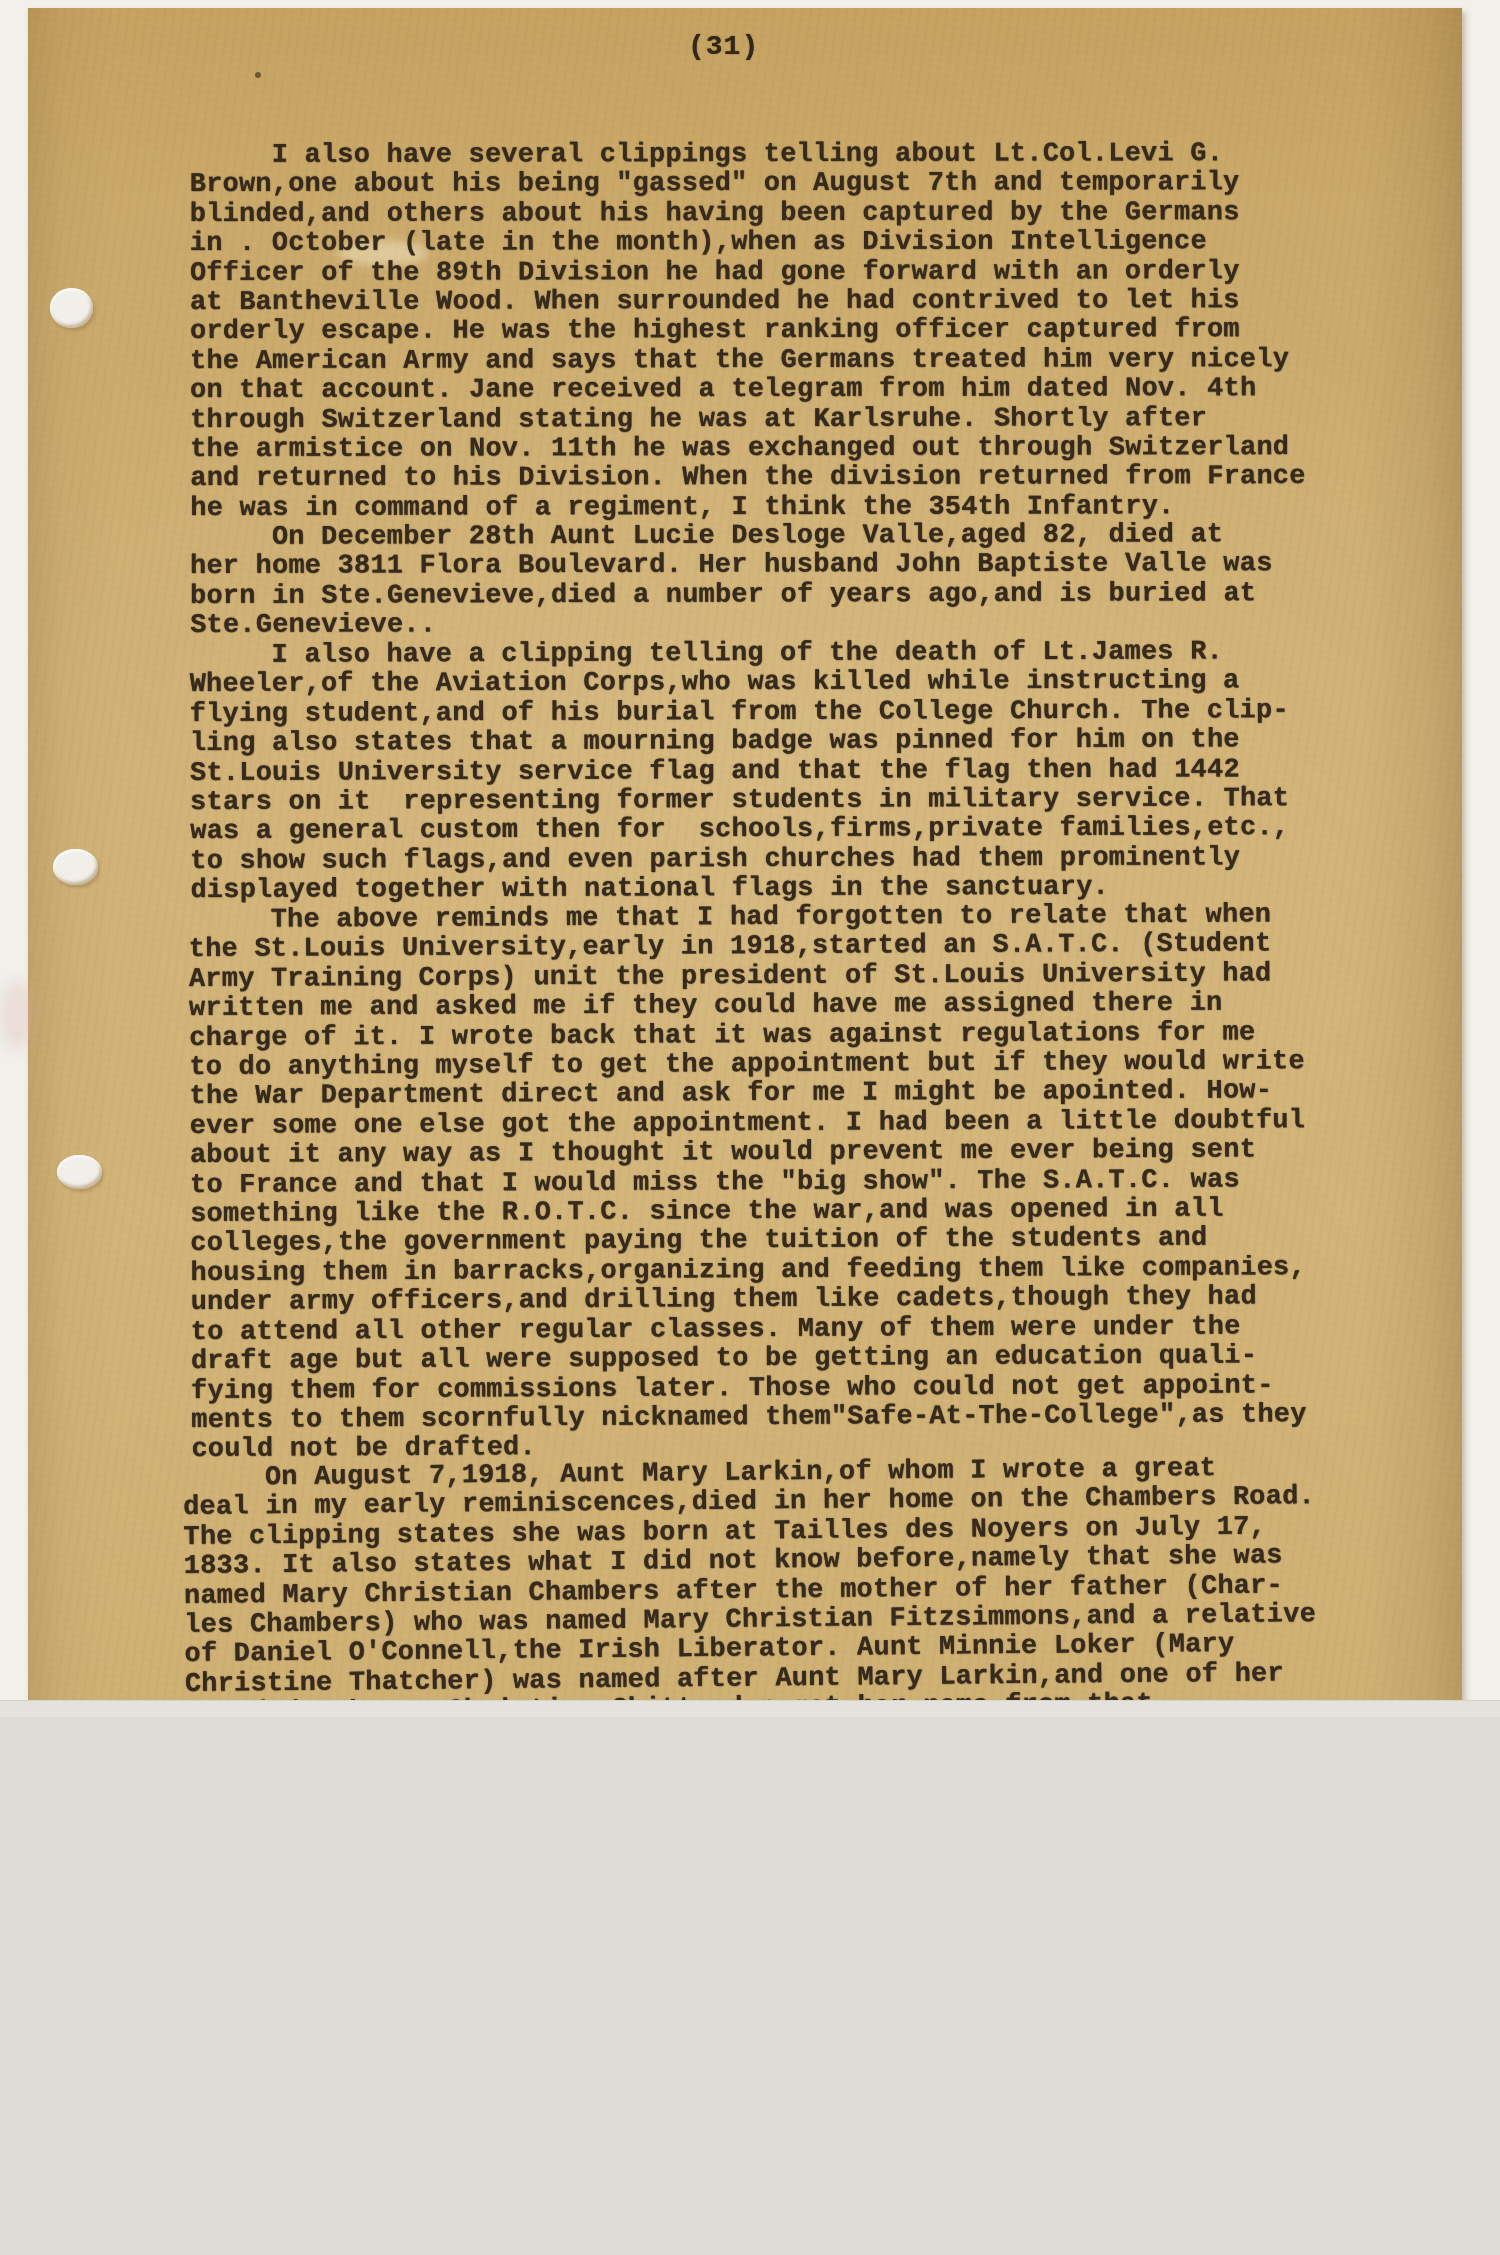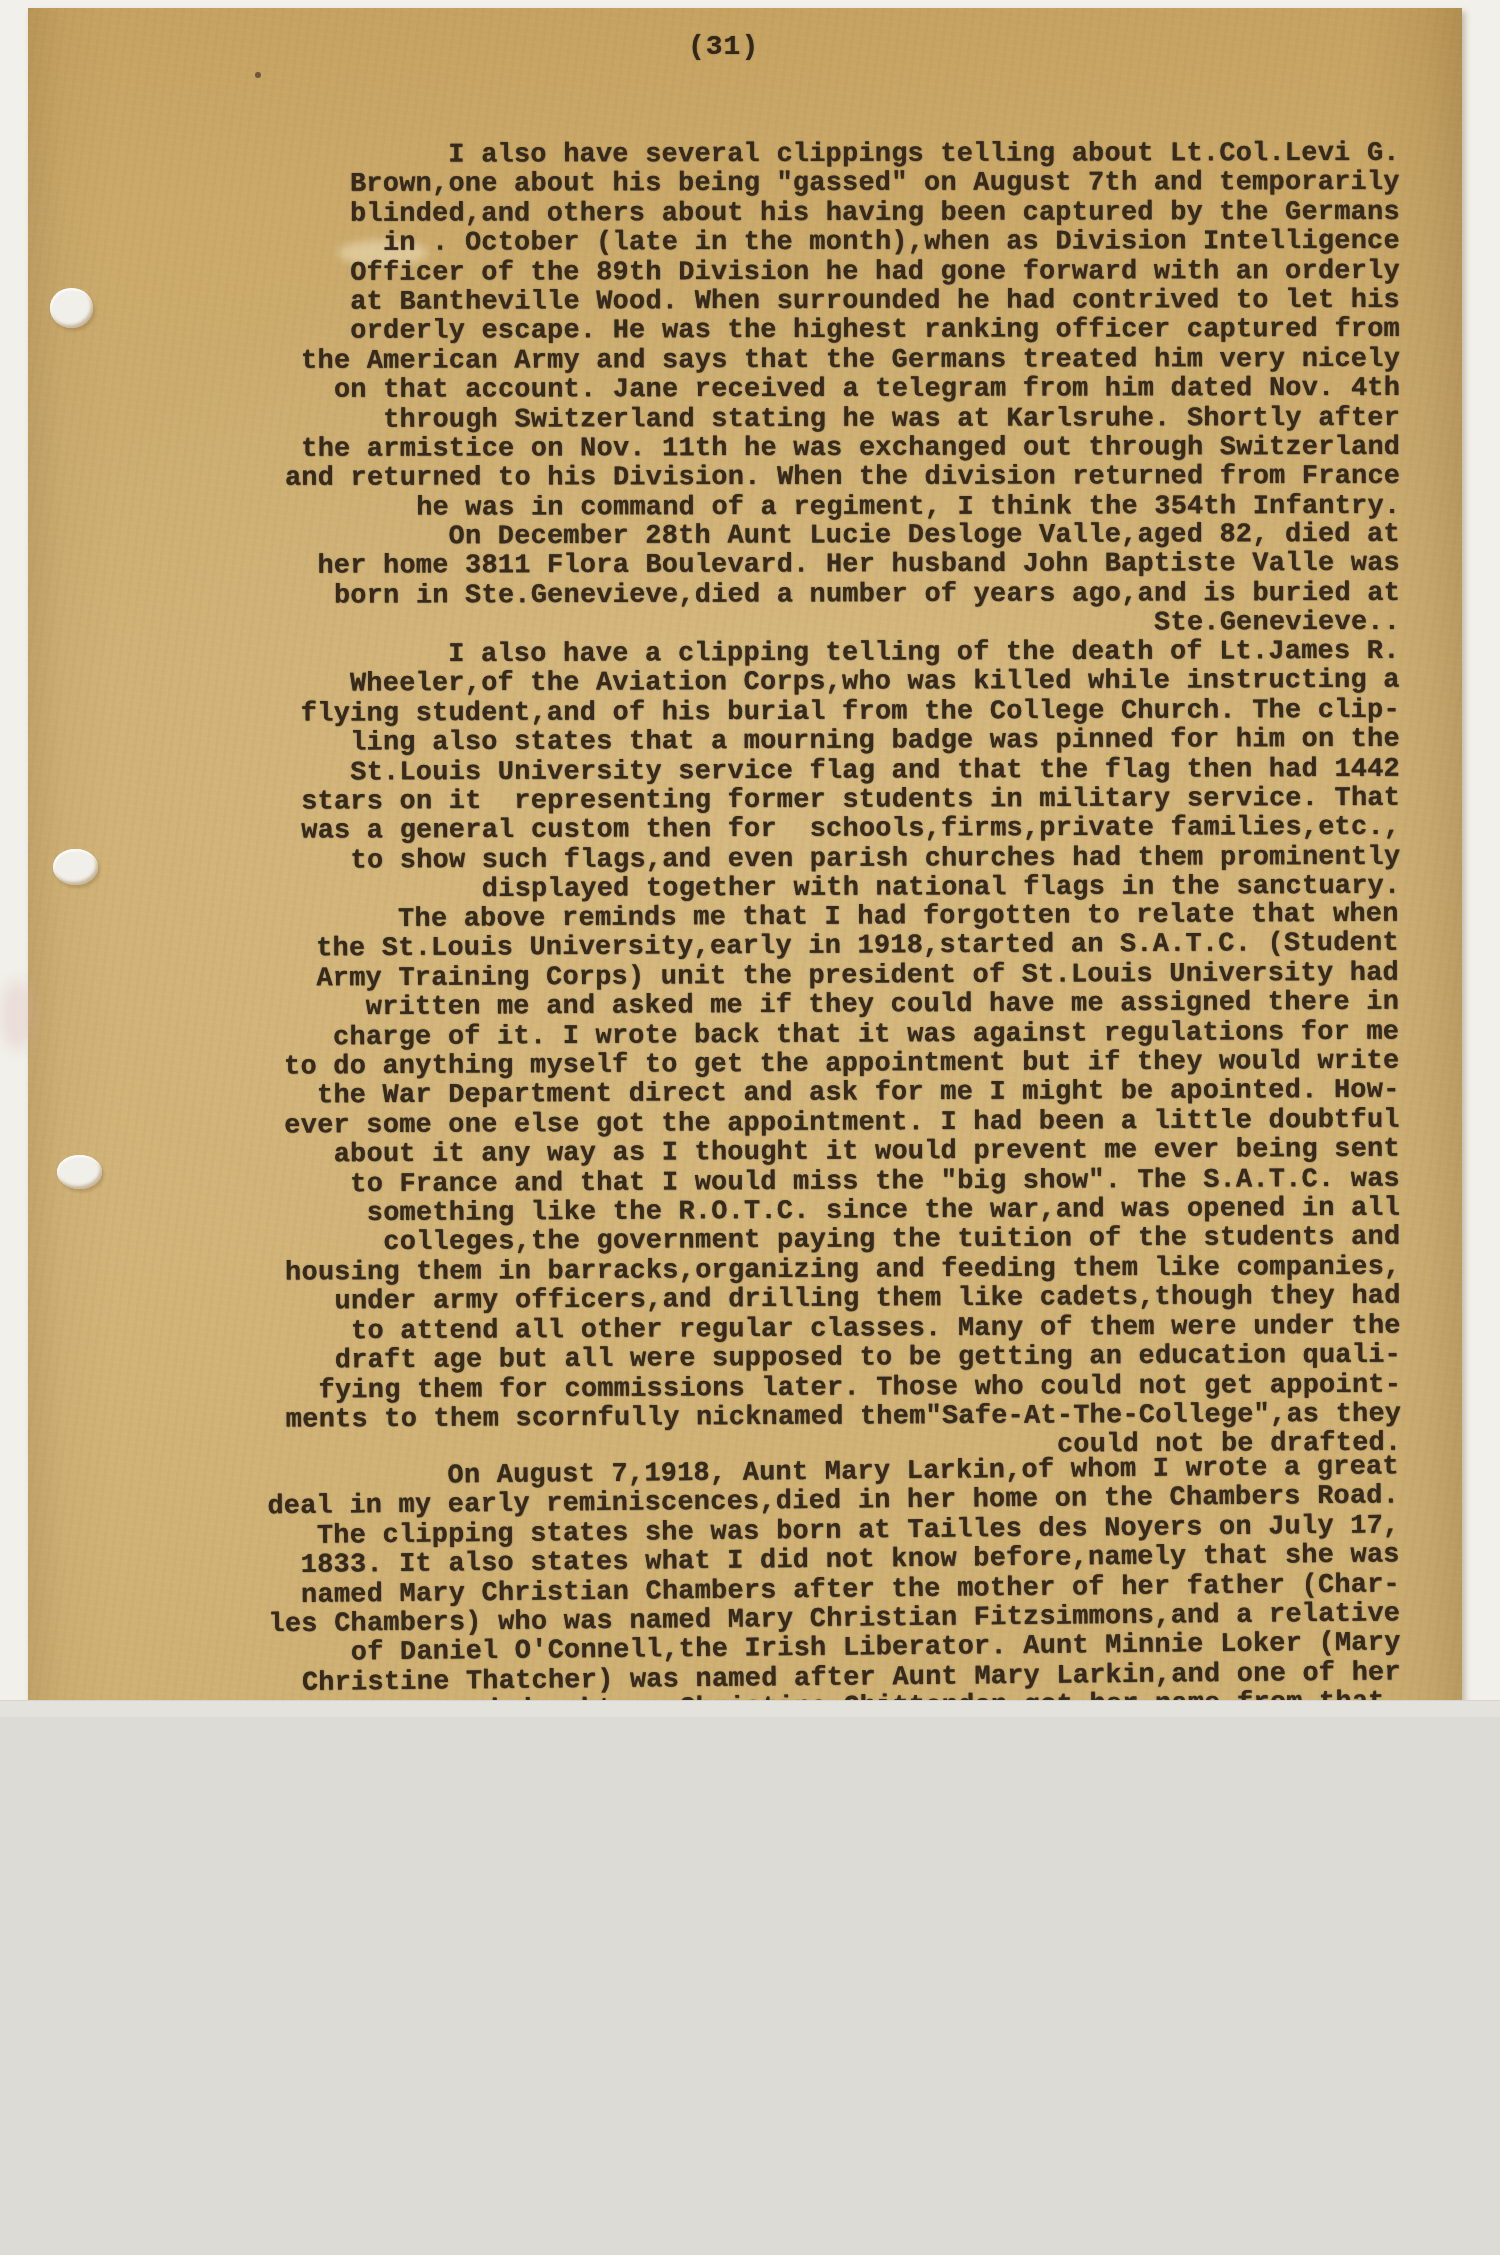--- a/index.html
+++ b/index.html
@@ -31,21 +31,20 @@
     position:absolute; left:660px; top:24px;
     font-size:28px; line-height:30px; font-weight:bold;
     color:#33271a; letter-spacing:1px;
     text-shadow:0 0 1.2px rgba(52,40,26,0.85);
   }
   .text-col {
     position:absolute; left:162px; top:133px; width:1210px;
     font-size:27px; line-height:29.4px; font-weight:bold;
     letter-spacing:0.2px; color:#362a1c;
     text-shadow:0 0 1.2px rgba(54,42,28,0.8), 0.5px 0.7px 0 rgba(54,42,28,0.22);
-    text-align:right;
   }
   .para { white-space:pre; transform-origin:0 50%; }
   .para-1 { transform:rotate(-0.10deg); }
   .para-2 { transform:rotate(-0.15deg); }
   .para-3 { transform:rotate(-0.20deg); }
   .para-4 { transform:rotate(-0.30deg); }
   .para-5 { transform:rotate(-0.55deg); margin-left:-6px; }
   .para-6 { transform:rotate(-1.00deg); margin-left:-28px; margin-top:-4px; }
   .para-7 { transform:rotate(-1.35deg); margin-left:-24px; margin-top:-6px; }
   .hole {

